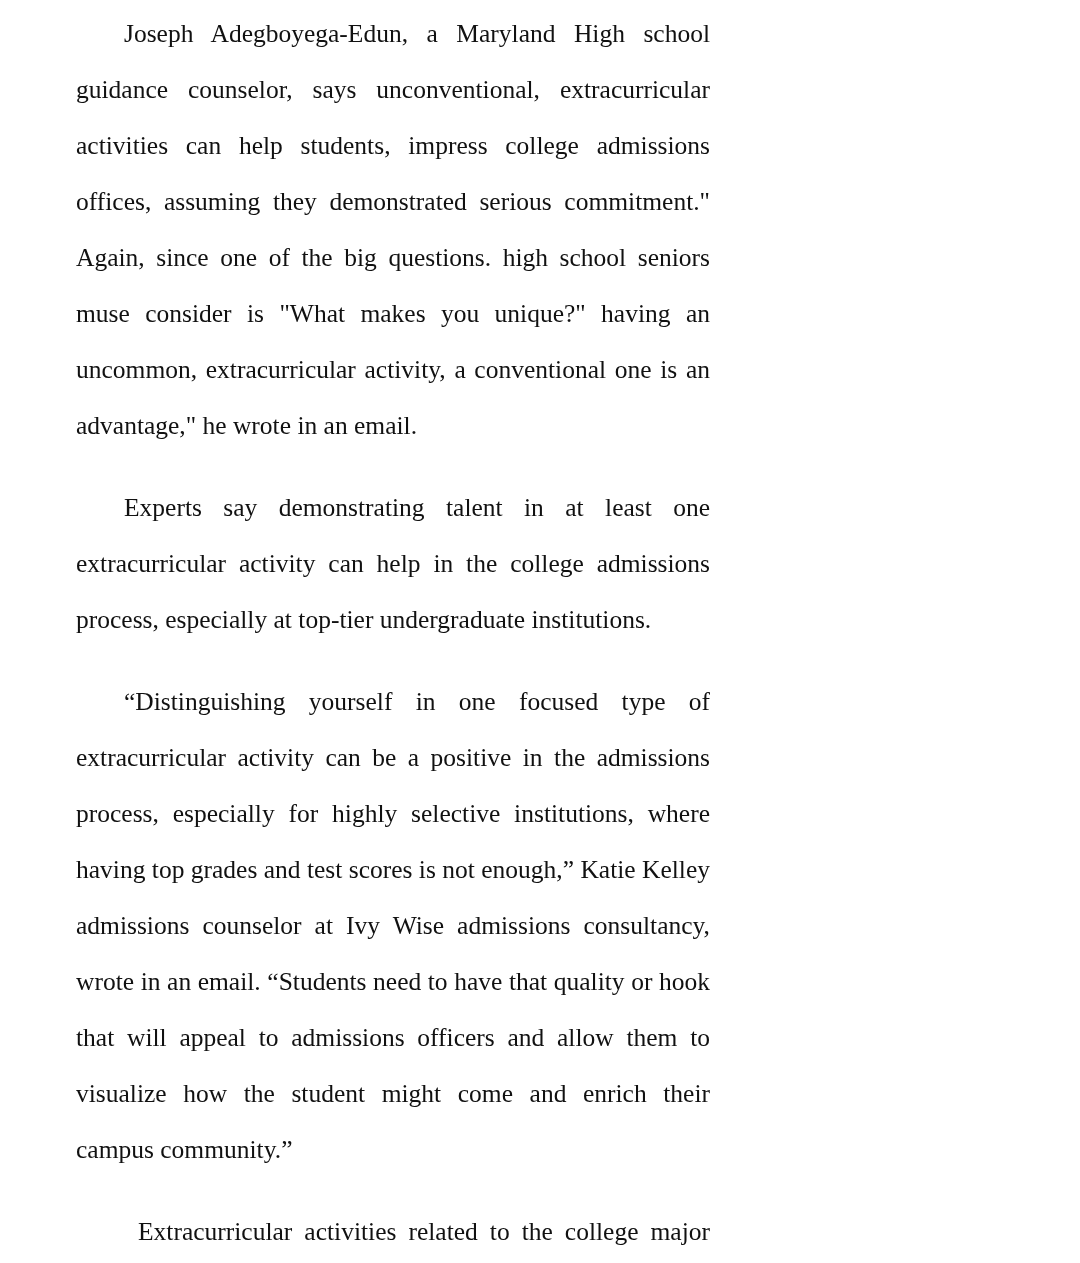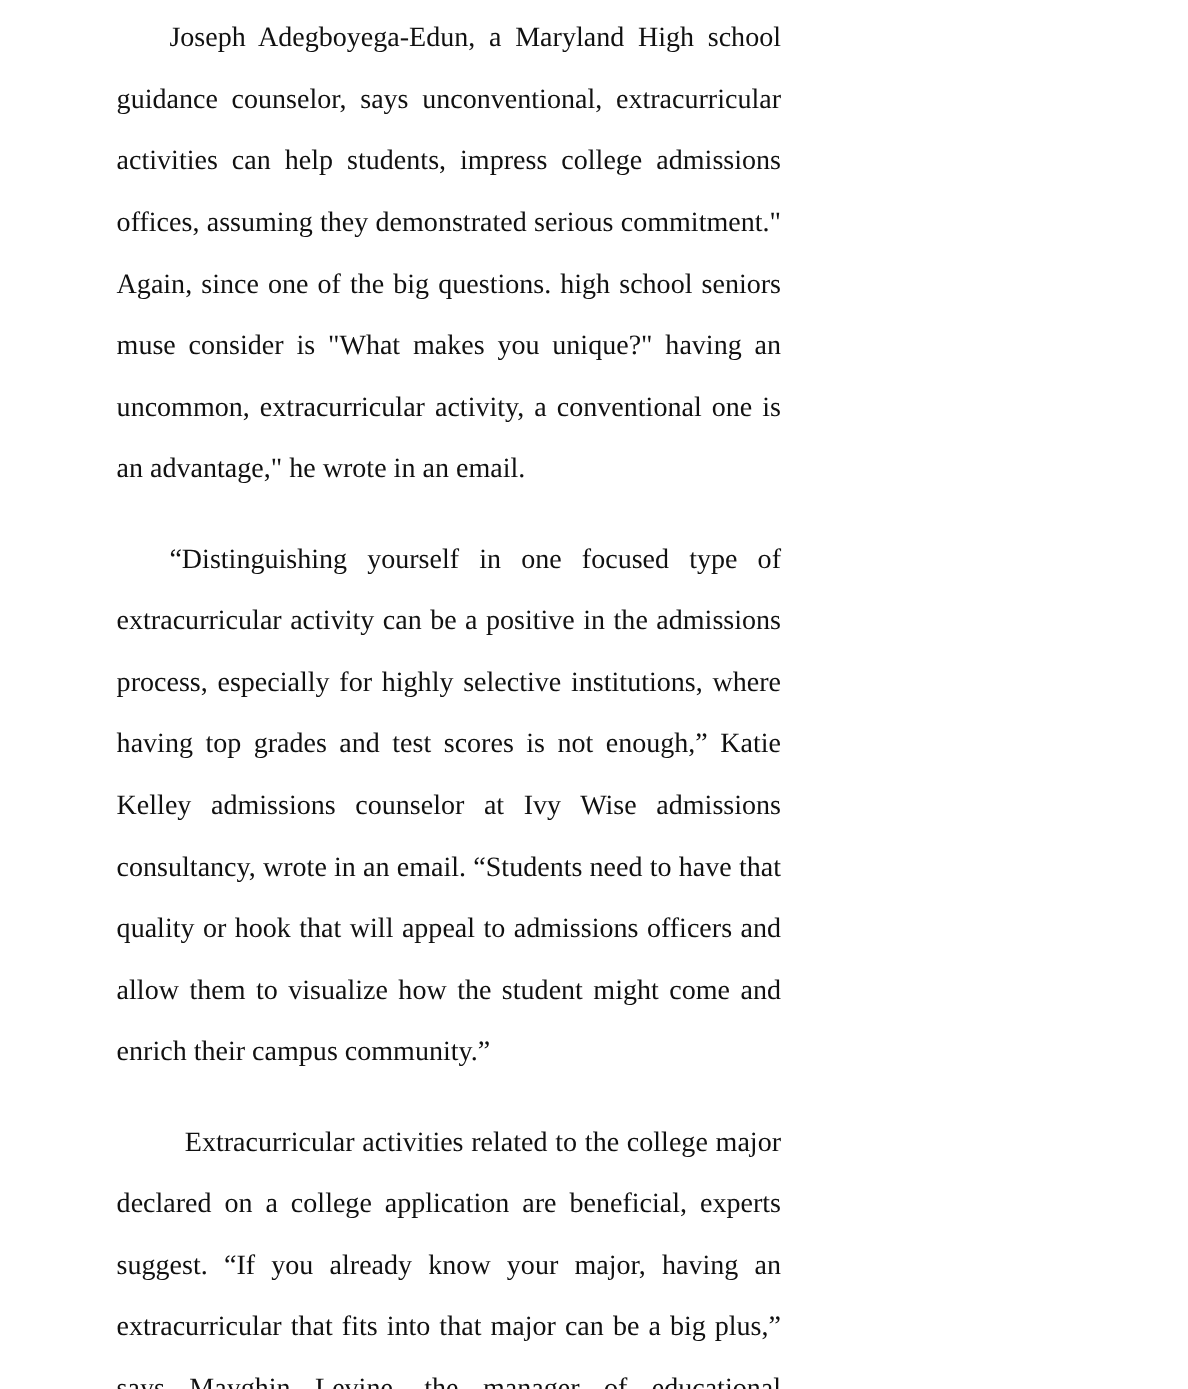--- a/index.html
+++ b/index.html
@@ -11,21 +11,21 @@
     width: 1080px;
     height: 1263px;
     font-family: "Liberation Serif", "DejaVu Serif", serif;
     color: #101010;
     overflow: hidden;
   }
   .page {
     width: 872px;
     height: 1263px;
     box-sizing: border-box;
-    padding: 6px 162px 0 106px;
+    padding: 6px 162px 0 76px;
     position: relative;
   }
   .para {
     margin: 0 0 26px 0;
     font-size: 25.5px;
     line-height: 56px;
     text-align: justify;
     text-justify: inter-word;
     text-indent: 48px;
     color: #111111;
@@ -36,15 +36,16 @@
     margin-bottom: 0;
   }
   .para.p1 { text-indent: 48px; }
   .para.p5 { text-indent: 62px; font-family: Liberation Serif, serif; }
 </style>
 </head>
 <body>
 
 <div class="page">
   <p class="para p1">Joseph Adegboyega-Edun, a Maryland High school guidance counselor, says unconventional, extracurricular activities can help students, impress college admissions offices, assuming they demonstrated serious commitment." Again, since one of the big questions. high school seniors muse consider is "What makes you unique?" having an uncommon, extracurricular activity, a conventional one is an advantage," he wrote in an email.</p>
+  <p class="para p2">Experts say demonstrating talent in at least one extracurricular activity can help in the college admissions process, especially at top-tier undergraduate institutions.</p>
   <p class="para p3">“Distinguishing yourself in one focused type of extracurricular activity can be a positive in the admissions process, especially for highly selective institutions, where having top grades and test scores is not enough,” Katie Kelley admissions counselor at Ivy Wise admissions consultancy, wrote in an email. “Students need to have that quality or hook that will appeal to admissions officers and allow them to visualize how the student might come and enrich their campus community.”</p>
   <p class="para p5">Extracurricular activities related to the college major declared on a college application are beneficial, experts suggest. “If you already know your major, having an extracurricular that fits into that major can be a big plus,” says Mayghin Levine, the manager of educational opportunities</p>
 </div>
 
 </body></html>

